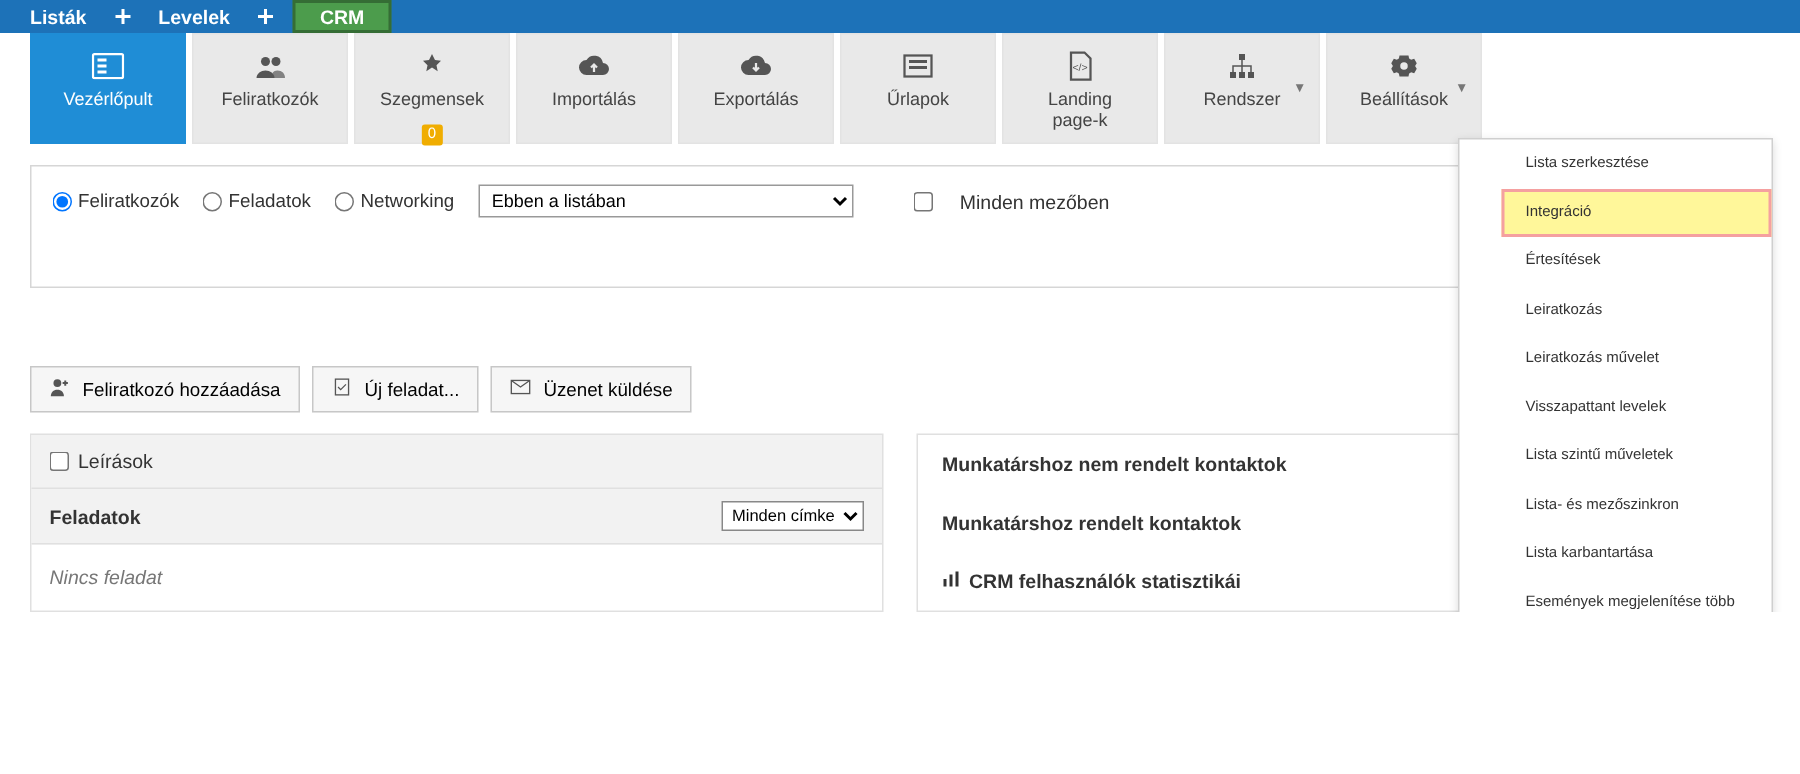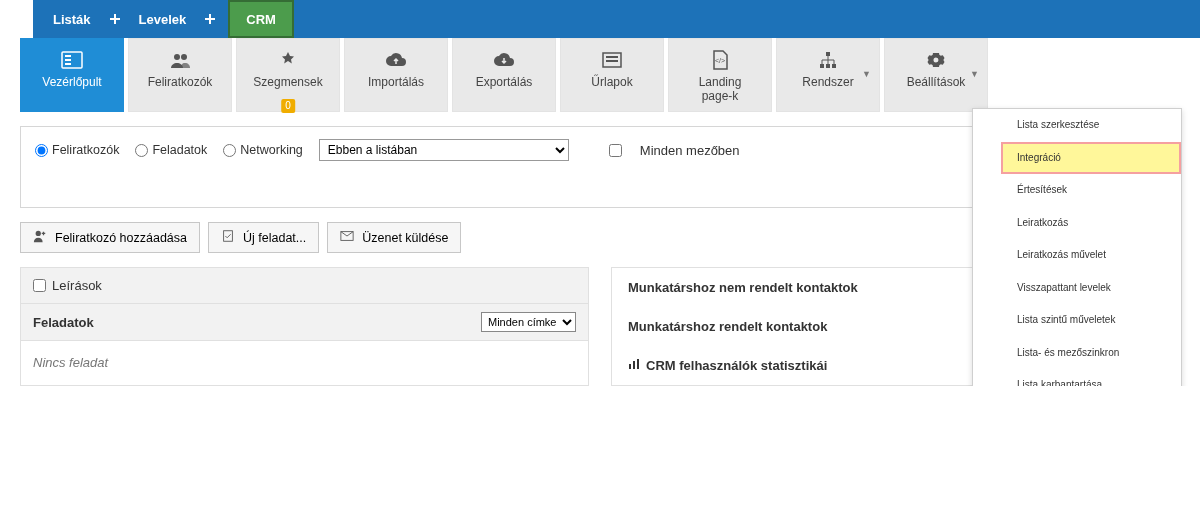--- a/index.html
+++ b/index.html
@@ -1,19 +1,19 @@
 <!DOCTYPE html>
 <html><head>
 <meta charset="utf-8">
 <style>
   * { box-sizing: border-box; margin: 0; padding: 0; font-family: Arial, Helvetica, sans-serif; }
   body { background: #ffffff; font-size: 13px; color: #333; }
 
   
-  .topbar { background: #1d72b8; height: 38px; display: flex; align-items: stretch; padding-left: 10px; margin-left: 33px; }
+  .topbar { background: #1d72b8; height: 22px; display: flex; align-items: stretch; padding-left: 10px; }
   .topbar-item { display: flex; align-items: center; color: #fff; font-weight: bold; padding: 0 10px; font-size: 13px; cursor: pointer; }
   .topbar-plus { display:flex; align-items:center; padding:0 8px; color:#fff; cursor:pointer; }
   .topbar-crm { background:#4c9c4c; border:2px solid rgba(0,0,0,0.3); padding:0 16px; margin-left:4px; font-weight:bold; color:#fff; display:flex; align-items:center; }
 
   
   .tabrow { display:flex; padding-left:20px; background:#fff; }
   .tab { width:104px; text-align:center; padding:10px 0 8px 0; color:#444; background:#e9e9e9; margin-right:4px; border:1px solid #e3e3e3; position:relative; cursor:pointer; }
   .tab.active { background:#1f8dd6; color:#fff; border-color:#1f8dd6; }
   .tab .icon { height:22px; display:flex; align-items:center; justify-content:center; margin-bottom:4px; }
   .tab svg { fill:#555; }
@@ -25,21 +25,21 @@
   
   .main { padding:14px 20px 0 20px; position:relative; }
   .filterbox { border:1px solid #d6d6d6; background:#fff; padding:12px 14px 0 14px; }
   .radios { display:flex; align-items:center; gap:16px; flex-wrap:wrap; }
   .radios label { display:flex; align-items:center; gap:4px; font-size:12.5px; cursor:pointer; }
   .select { border:1px solid #999; height:22px; min-width:250px; padding:0 4px; font-size:12px; background:#fff; }
   .chk-row { display:flex; align-items:center; gap:18px; margin-left:24px; }
   .bigspace { height:46px; }
 
   .action-row { display:flex; gap:8px; margin:14px 0; }
-  .btn { display:flex; align-items:center; gap:8px; border:1px solid #c7c7c7; background:#f6f6f6; padding:6px 12px; font-size:12.5px; cursor:pointer; }
+  .btn { display:flex; align-items:center; gap:8px; border:1px solid #c7c7c7; background:#f6f6f6; padding:6px 12px; font-size:12.5px; cursor:pointer;margin-top:38px; }
   .btn svg { width:14px; height:14px; fill:#555; }
 
   .two-col { display:flex; gap:22px; }
   .leftcol { flex:1; border:1px solid #e0e0e0; }
   .rightcol { flex:1; border:1px solid #e0e0e0; padding:0; }
   .panel-head { background:#f2f2f2; border-bottom:1px solid #e0e0e0; padding:10px 12px; display:flex; align-items:center; }
   .panel-head label { display:flex; align-items:center; gap:6px; font-size:13px; }
   .panel-row2 { background:#f2f2f2; border-bottom:1px solid #e0e0e0; padding:8px 12px; display:flex; align-items:center; justify-content:space-between; font-weight:bold; }
   .panel-body { padding:14px 12px; font-style:italic; color:#777; }
   .smallselect { border:1px solid #888; height:20px; font-size:11px; padding:0 2px; background:#fff; }

